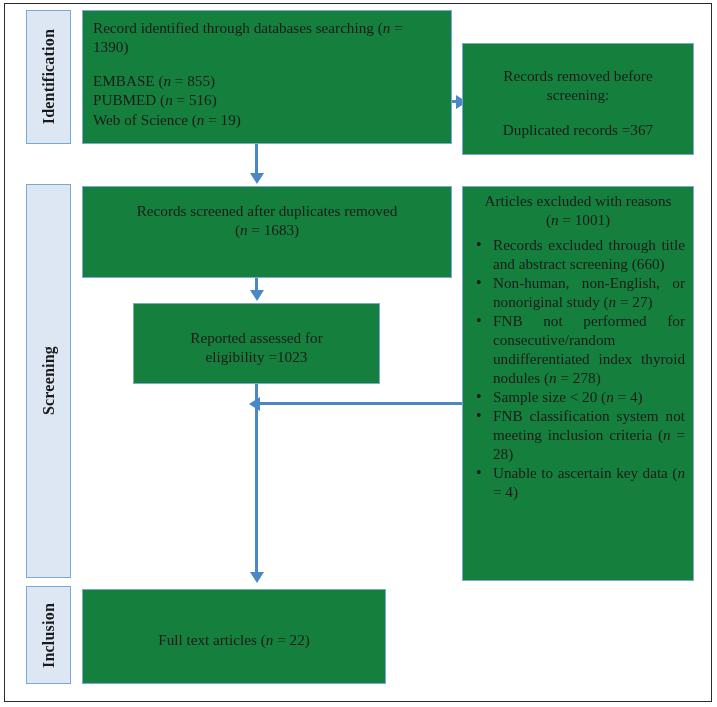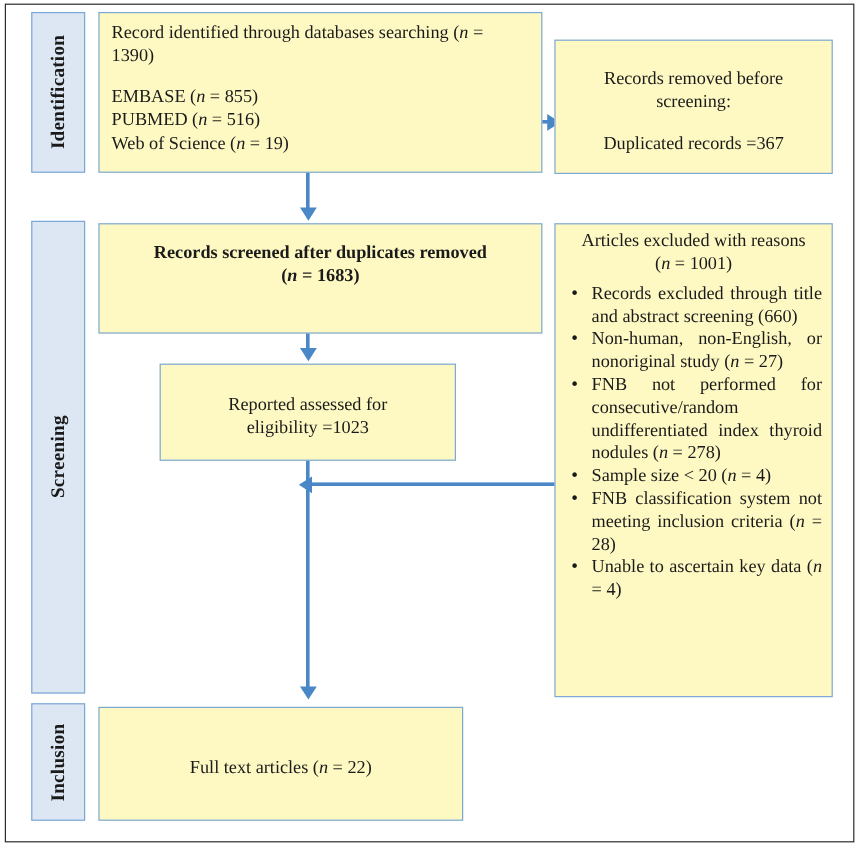--- a/index.html
+++ b/index.html
@@ -23,21 +23,21 @@
     top: 3px;
     width: 708px;
     height: 699px;
     border: 1px solid #2b2b2b;
     box-sizing: border-box;
   }
 
   
   .box {
     position: absolute;
-    background: #fef9c3;
+    background: #15803d;
     border: 1px solid #7aa9d6;
     box-sizing: border-box;
   }
 
   
   .stage-label {
     position: absolute;
     background: #dce7f3;
     border: 1px solid #7aa9d6;
     box-sizing: border-box;
@@ -160,34 +160,34 @@
     </div>
     <div>
       <span>Web of Science (</span><i class="n">n</i><span> = 19)</span>
     </div>
   </div>
 </div>
 
 <div class="hline" style="left:452px; top:100px; width:16px;"></div>
 <div class="arrow-right" style="left:456px; top:94.5px;"></div>
 
-<div class="box" style="left:462px; top:33px; width:232px; height:112px;">
+<div class="box" style="left:462px; top:43px; width:232px; height:112px;">
   <div class="box-text center vcenter">
     <div>Records removed before</div>
     <div>screening:</div>
     <div class="spacer"></div>
     <div>Duplicated records =367</div>
   </div>
 </div>
 
 <div class="vline" style="left:255px; top:144px; width:3px; height:34px;"></div>
 <div class="arrow-down" style="left:249.5px; top:173px;"></div>
 
 <div class="box" style="left:82px; top:186px; width:370px; height:92px;">
-  <div class="box-text center" style="padding-top:14px;font-weight:bold;">
+  <div class="box-text center" style="padding-top:14px;">
     <div>Records screened after duplicates removed</div>
     <div>
       <span>(</span><i class="n">n</i><span> = 1683)</span>
     </div>
   </div>
 </div>
 
 <div class="vline" style="left:255px; top:278px; width:3px; height:14px;"></div>
 <div class="arrow-down" style="left:249.5px; top:290px;"></div>
 

